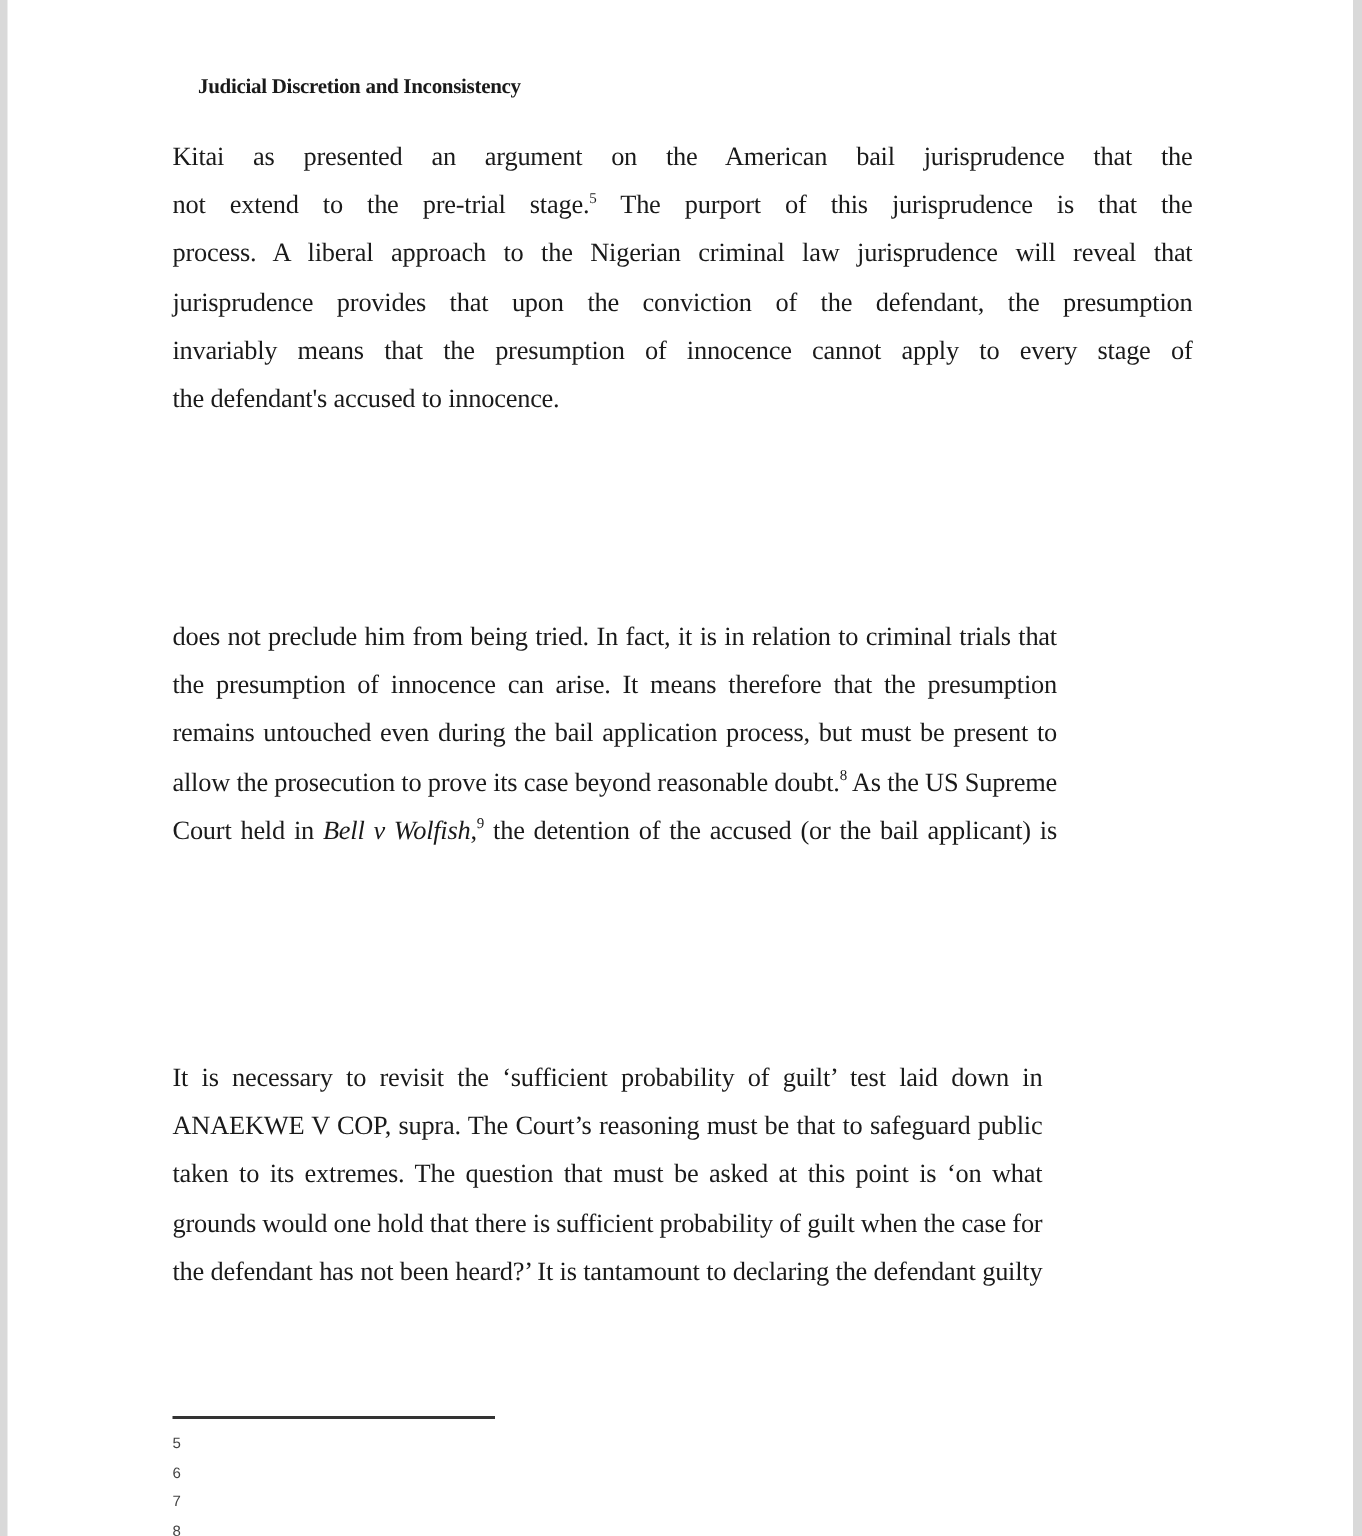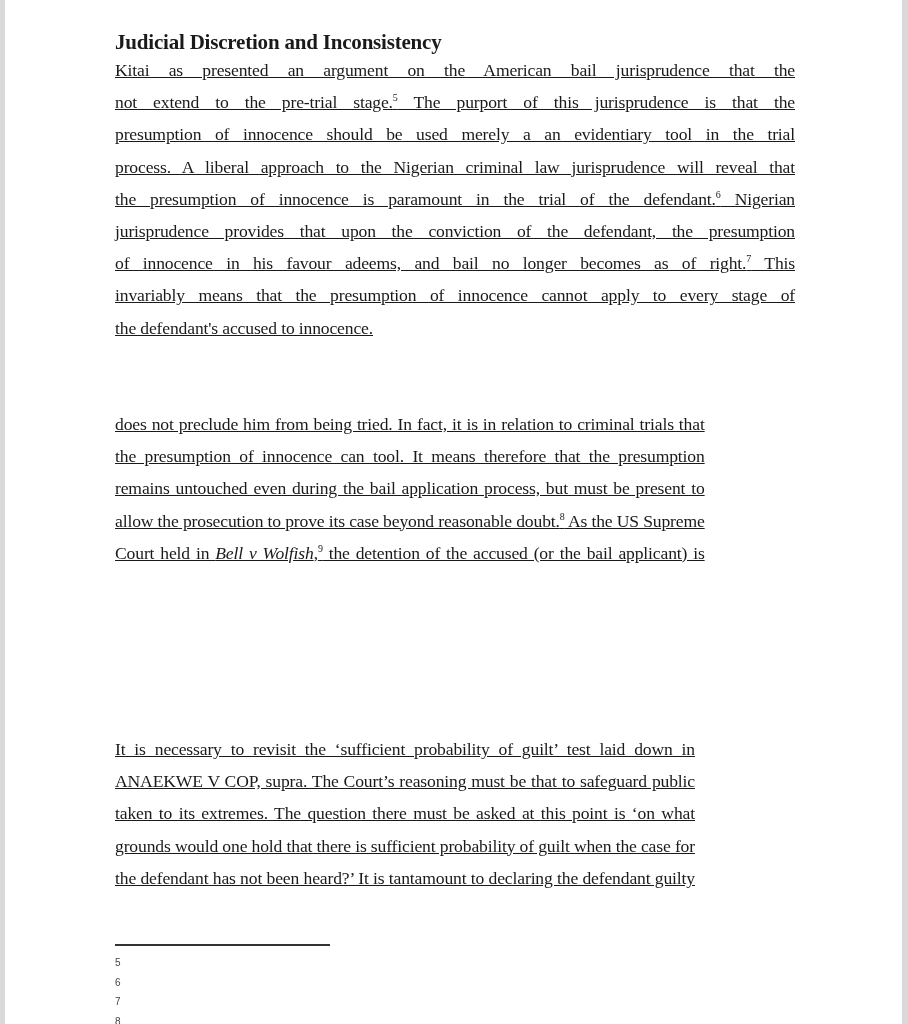--- a/index.html
+++ b/index.html
@@ -6,68 +6,64 @@
   body {
     width: 908px; height: 1024px; overflow: hidden;
     background: #ffffff; position: relative;
     font-family: "Liberation Serif", "DejaVu Serif", serif;
     color: #1a1a1a;
   }
   .edge-left { position: absolute; left: 0; top: 0; width: 5px; height: 1024px; background: #d9d9d9; }
   .edge-right { position: absolute; right: 0; top: 0; width: 6px; height: 1024px; background: #d9d9d9; }
   .page { position: absolute; left: 115px; top: 30px; width: 680px; }
   .heading {
-    font-weight: bold; font-size: 21px; line-height: 24px; margin: 0;
+    font-weight: bold; font-size: 14px; line-height: 24px; margin: 17px;
     letter-spacing: -0.2px;
   }
   .para {
     font-size: 17.6px; line-height: 32.2px; margin: 0; text-align: justify;
     letter-spacing: -0.15px;
-    text-decoration: underline;
   }
   .para .line { display: block; text-align: justify; text-align-last: justify; white-space: nowrap; }
   .para .line.last { text-align-last: left; }
   .para sup { font-size: 10px; line-height: 0; vertical-align: 7px; }
   #p1 { margin-top: 0; }
   #p2 { position: absolute; top: 378px; }
-  #p3 { position: absolute; top: 703px; }
+  #p3 { position: absolute; top: 672px; }
   .fn-rule { position: absolute; left: 115px; top: 944px; width: 215px; height: 2px; background: #333; }
   .fn-nums { position: absolute; left: 115px; top: 953px; font-family: "Liberation Sans", "DejaVu Sans", sans-serif; font-size: 10px; color: #444; }
   .fn-nums div { height: 19.5px; line-height: 19.5px; }
 </style>
 </head>
 <body>
 
 <div class="edge-left"></div>
 <div class="edge-right"></div>
 
 <div class="page">
   <h2 class="heading">Judicial Discretion and Inconsistency</h2>
   <p class="para" id="p1">
       <span class="line">Kitai as presented an argument on the American bail jurisprudence that the</span>
       <span class="line">not extend to the pre-trial stage.<sup>5</sup> The purport of this jurisprudence is that the</span>
-      <span class="line">presumption of innocence should be used merely a an evidentiary tool in the trial</span>
       <span class="line">process. A liberal approach to the Nigerian criminal law jurisprudence will reveal that</span>
-      <span class="line">the presumption of innocence is paramount in the trial of the defendant.<sup>6</sup> Nigerian</span>
       <span class="line">jurisprudence provides that upon the conviction of the defendant, the presumption</span>
-      <span class="line">of innocence in his favour adeems, and bail no longer becomes as of right.<sup>7</sup> This</span>
       <span class="line">invariably means that the presumption of innocence cannot apply to every stage of</span>
       <span class="line last">the defendant's accused to innocence.</span>
     </p>
   <p class="para" id="p2">
       <span class="line">does not preclude him from being tried. In fact, it is in relation to criminal trials that</span>
-      <span class="line">the presumption of innocence can tool. It means therefore that the presumption</span>
+      <span class="line">the presumption of innocence can arise. It means therefore that the presumption</span>
       <span class="line">remains untouched even during the bail application process, but must be present to</span>
       <span class="line">allow the prosecution to prove its case beyond reasonable doubt.<sup>8</sup> As the US Supreme</span>
       <span class="line">Court held in <i>Bell v Wolfish</i>,<sup>9</sup> the detention of the accused (or the bail applicant) is</span>
     </p>
   <p class="para" id="p3">
       <span class="line">It is necessary to revisit the ‘sufficient probability of guilt’ test laid down in</span>
       <span class="line">ANAEKWE V COP, supra.  The Court’s reasoning must be that to safeguard public</span>
-      <span class="line">taken to its extremes. The question there must be asked at this point is ‘on what</span>
+      <span class="line">taken to its extremes. The question that must be asked at this point is ‘on what</span>
       <span class="line">grounds would one hold that there is sufficient probability of guilt when the case for</span>
       <span class="line">the defendant has not been heard?’ It is tantamount to declaring the defendant guilty</span>
     </p>
 </div>
 
 <div class="fn-rule"></div>
 <div class="fn-nums">
   <div>5</div>
   <div>6</div>
   <div>7</div>

